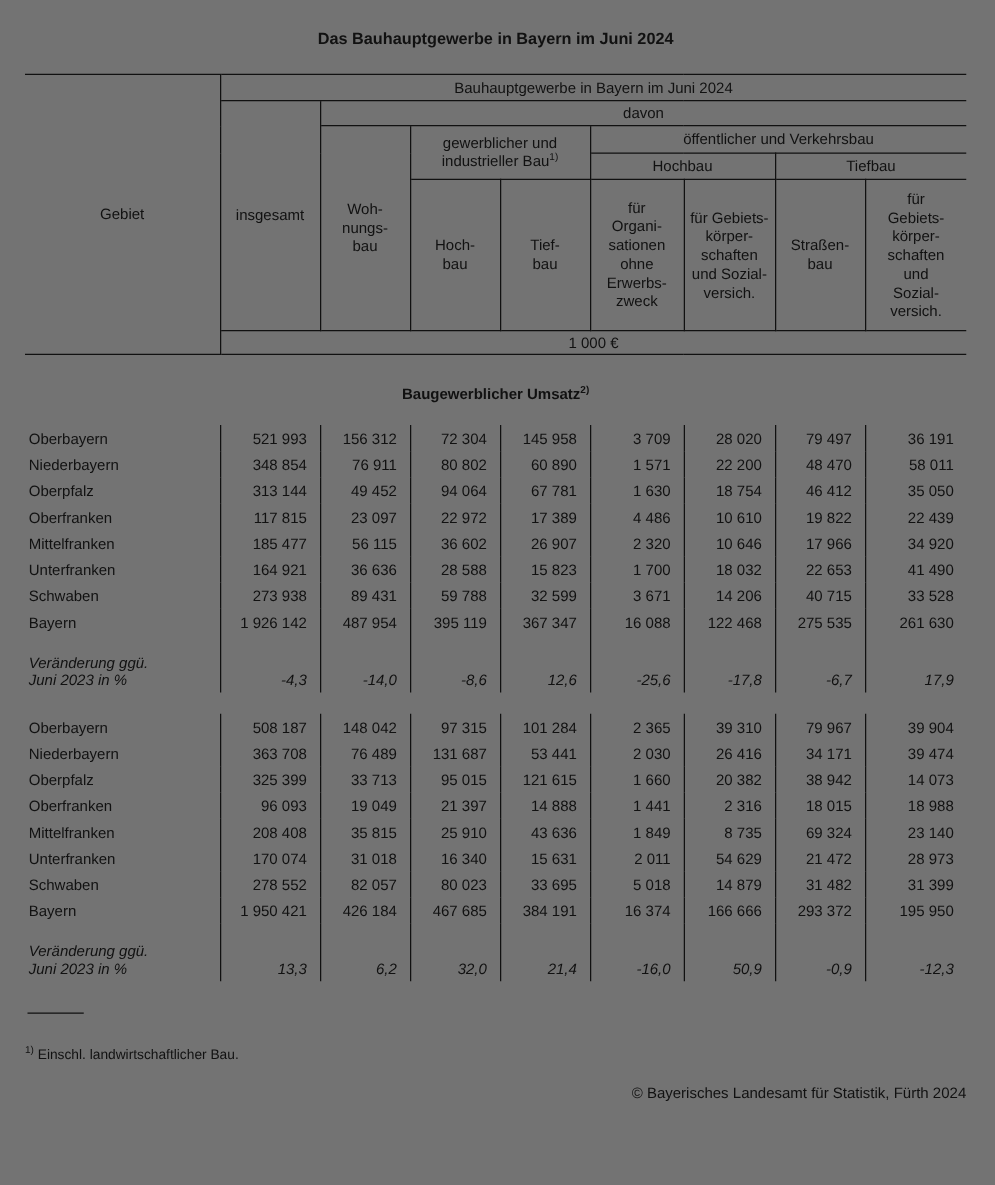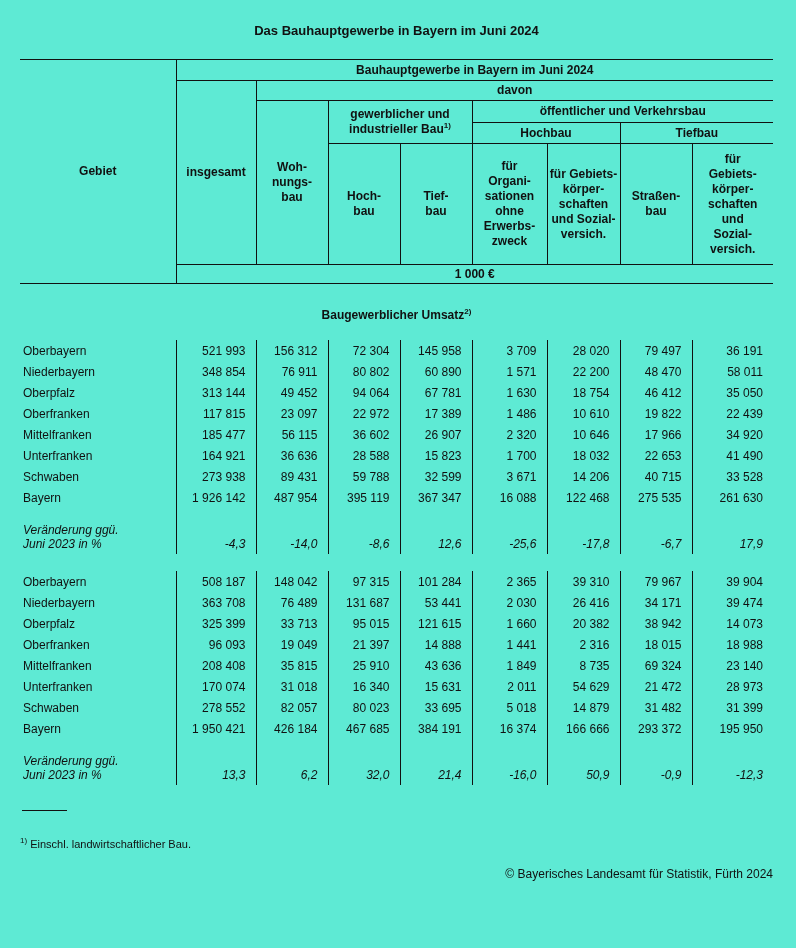--- a/index.html
+++ b/index.html
@@ -3,21 +3,21 @@
 <meta charset="utf-8">
 <style>
   * { margin: 0; padding: 0; box-sizing: border-box; }
   html, body { background: #ffffff; }
   body {
     width: 796px; height: 948px;
     font-family: "Liberation Sans", "DejaVu Sans", sans-serif;
     color: #111111;
     overflow: hidden;
   }
-  .sheet { width: 796px; height: 948px; background: #5eead4; }
+  .sheet { width: 796px; height: 948px; background: #737373; }
   .content { width: 753px; margin-left: 20px; }
 
   .title {
     padding-top: 23px;
     text-align: center;
     font-size: 13px;
     font-weight: bold;
     line-height: 16px;
   }
   .subtitle {
@@ -27,21 +27,21 @@
     line-height: 15px;
   }
 
   table { border-collapse: collapse; table-layout: fixed; width: 753px; }
   col.c1 { width: 156px; } col.c2 { width: 80px; }  col.c3 { width: 72px; }
   col.c4 { width: 72px; }  col.c5 { width: 72px; }  col.c6 { width: 75px; }
   col.c7 { width: 73px; }  col.c8 { width: 72px; }  col.c9 { width: 81px; }
 
   #header-table { margin-top: 20px; border-top: 1px solid #111; border-bottom: 1px solid #111; }
   #header-table th {
-    font-weight: bold; font-size: 12px; line-height: 15px;
+    font-weight: normal; font-size: 12px; line-height: 15px;
     text-align: center; vertical-align: middle; padding: 0;
   }
   .bR { border-right: 1px solid #111; }
   .bB { border-bottom: 1px solid #111; }
   .pre { white-space: pre-line; }
   tr.hr1 { height: 21px; } tr.hr2 { height: 20px; } tr.hr3 { height: 22px; }
   tr.hr4 { height: 21px; } tr.hr5 { height: 121px; } tr.hr6 { height: 19px; }
   sup { font-size: 8px; line-height: 0; }
 
   .section-title {
@@ -188,21 +188,21 @@
             <td class="num bR">18 754</td>
             <td class="num bR">46 412</td>
             <td class="num">35 050</td>
           </tr>
           <tr>
             <td class="rowlabel bR">Oberfranken</td>
             <td class="num bR">117 815</td>
             <td class="num bR">23 097</td>
             <td class="num bR">22 972</td>
             <td class="num bR">17 389</td>
-            <td class="num bR">1 486</td>
+            <td class="num bR">4 486</td>
             <td class="num bR">10 610</td>
             <td class="num bR">19 822</td>
             <td class="num">22 439</td>
           </tr>
           <tr>
             <td class="rowlabel bR">Mittelfranken</td>
             <td class="num bR">185 477</td>
             <td class="num bR">56 115</td>
             <td class="num bR">36 602</td>
             <td class="num bR">26 907</td>

